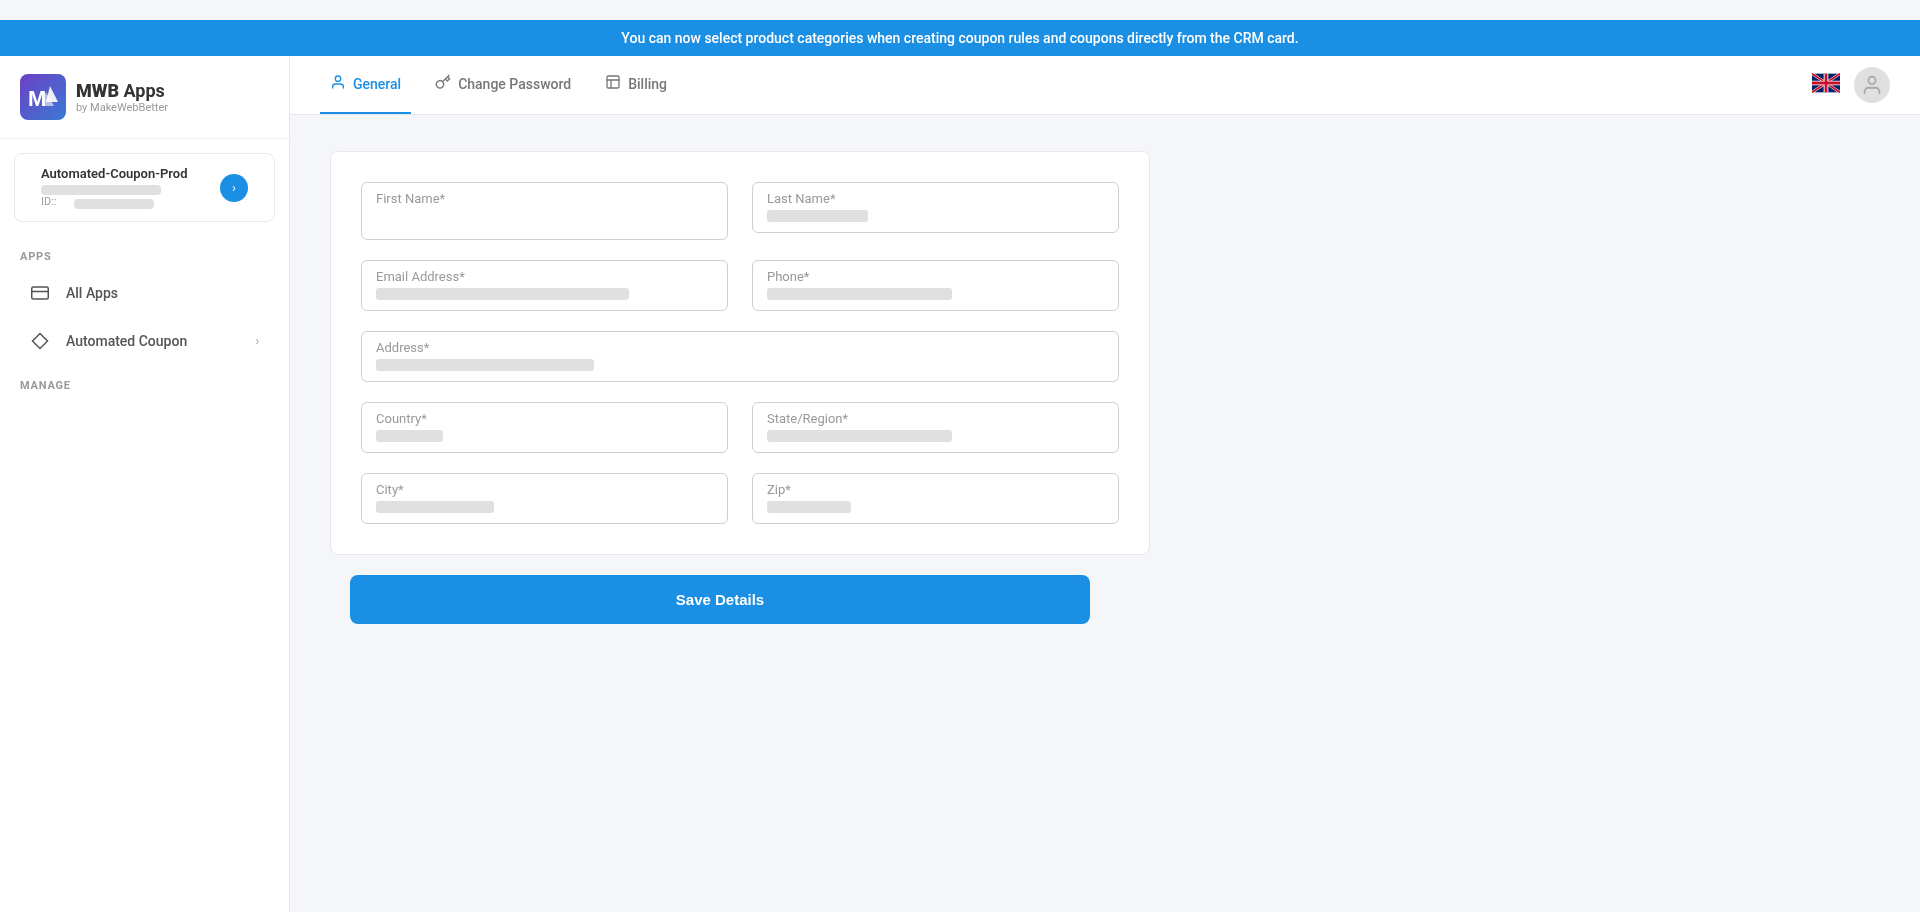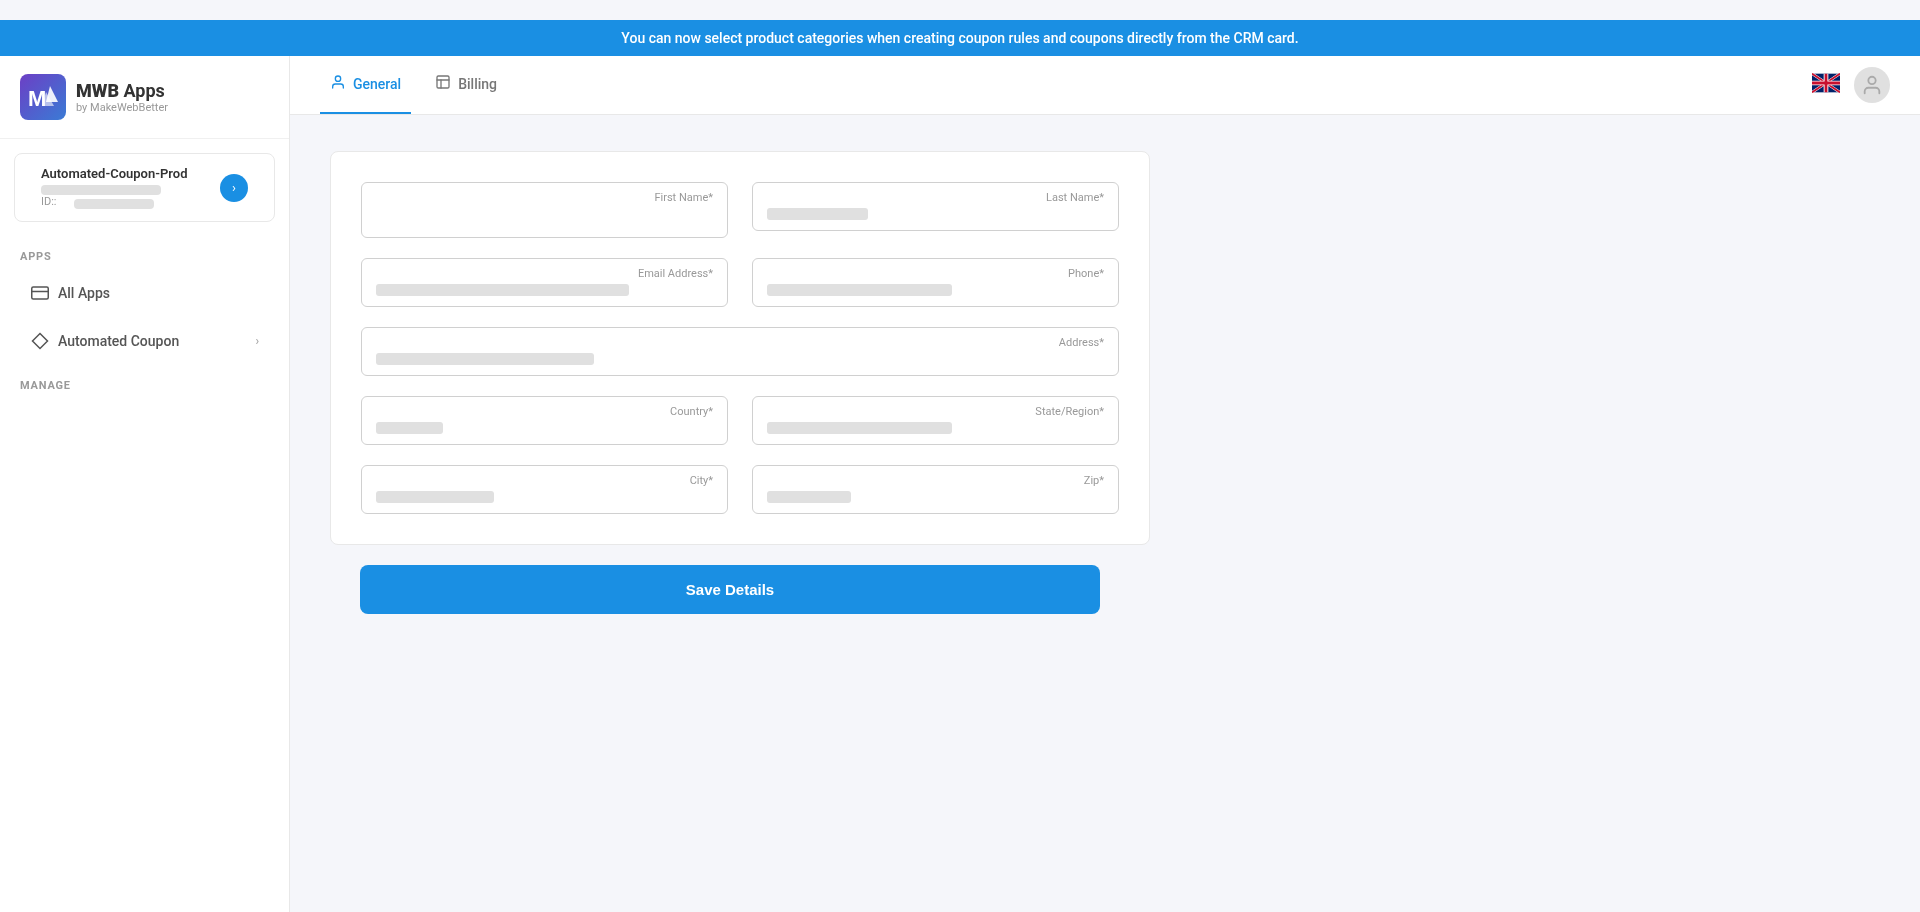--- a/index.html
+++ b/index.html
@@ -135,21 +135,21 @@
     .sidebar-item {
       display: flex;
       align-items: center;
       padding: 12px 20px;
       cursor: pointer;
       border-radius: 6px;
       margin: 2px 10px;
       color: #555;
       font-size: 14px;
       font-weight: 500;
-      gap: 8px;
+      gap: 16px;
     }
 
     .sidebar-item.active {
       background: #e8f4fd;
       color: #1a8fe3;
       font-weight: 600;
     }
 
     .sidebar-item-icon {
       width: 20px;
@@ -259,21 +259,21 @@
       background: #1a8fe3;
       color: white;
       border: none;
       border-radius: 8px;
       padding: 16px;
       font-size: 15px;
       font-weight: 600;
       cursor: pointer;
       width: 740px;
       max-width: 100%;
-      margin-left: 30px;
+      margin-left: 20px;
     }
 
     
     .uk-flag {
       width: 28px;
       height: 20px;
       cursor: pointer;
     }
 
     .avatar-btn {
@@ -292,25 +292,24 @@
     
     .field-wrapper {
       position: relative;
       border: 1px solid #d0d0d0;
       border-radius: 6px;
       padding: 8px 14px 10px 14px;
       background: white;
     }
 
     .field-label-float {
-      font-size: 11px;
+      font-size: 13px;
       color: #999;
       display: block;
       margin-bottom: 4px;
-      text-align: right;
     }
 
     .field-value-blur {
       height: 12px;
       background: #e0e0e0;
       border-radius: 3px;
     }
   </style>
 </head>
 <body>
@@ -392,20 +391,28 @@
       <div class="tab-item active">
         <span class="tab-icon">
           <svg width="16" height="16" viewBox="0 0 24 24" fill="none" stroke="#1a8fe3" stroke-width="2" stroke-linecap="round" stroke-linejoin="round">
             <path d="M20 21v-2a4 4 0 0 0-4-4H8a4 4 0 0 0-4 4v2"></path>
             <circle cx="12" cy="7" r="4"></circle>
           </svg>
         </span>
         <span>General</span>
       </div>
 
+      <div class="tab-item">
+        <span class="tab-icon">
+          <svg width="16" height="16" viewBox="0 0 24 24" fill="none" stroke="#777" stroke-width="2" stroke-linecap="round" stroke-linejoin="round">
+            <path d="M21 2l-2 2m-7.61 7.61a5.5 5.5 0 1 1-7.778 7.778 5.5 5.5 0 0 1 7.777-7.777zm0 0L15.5 7.5m0 0l3 3L22 7l-3-3m-3.5 3.5L19 4"></path>
+          </svg>
+        </span>
+        <span>Change Password</span>
+      </div>
 
       <div class="tab-item">
         <span class="tab-icon">
           <svg width="16" height="16" viewBox="0 0 24 24" fill="none" stroke="#777" stroke-width="2" stroke-linecap="round" stroke-linejoin="round">
             <rect x="3" y="3" width="18" height="18" rx="2"></rect>
             <line x1="3" y1="9" x2="21" y2="9"></line>
             <line x1="9" y1="21" x2="9" y2="9"></line>
           </svg>
         </span>
         <span>Billing</span>

